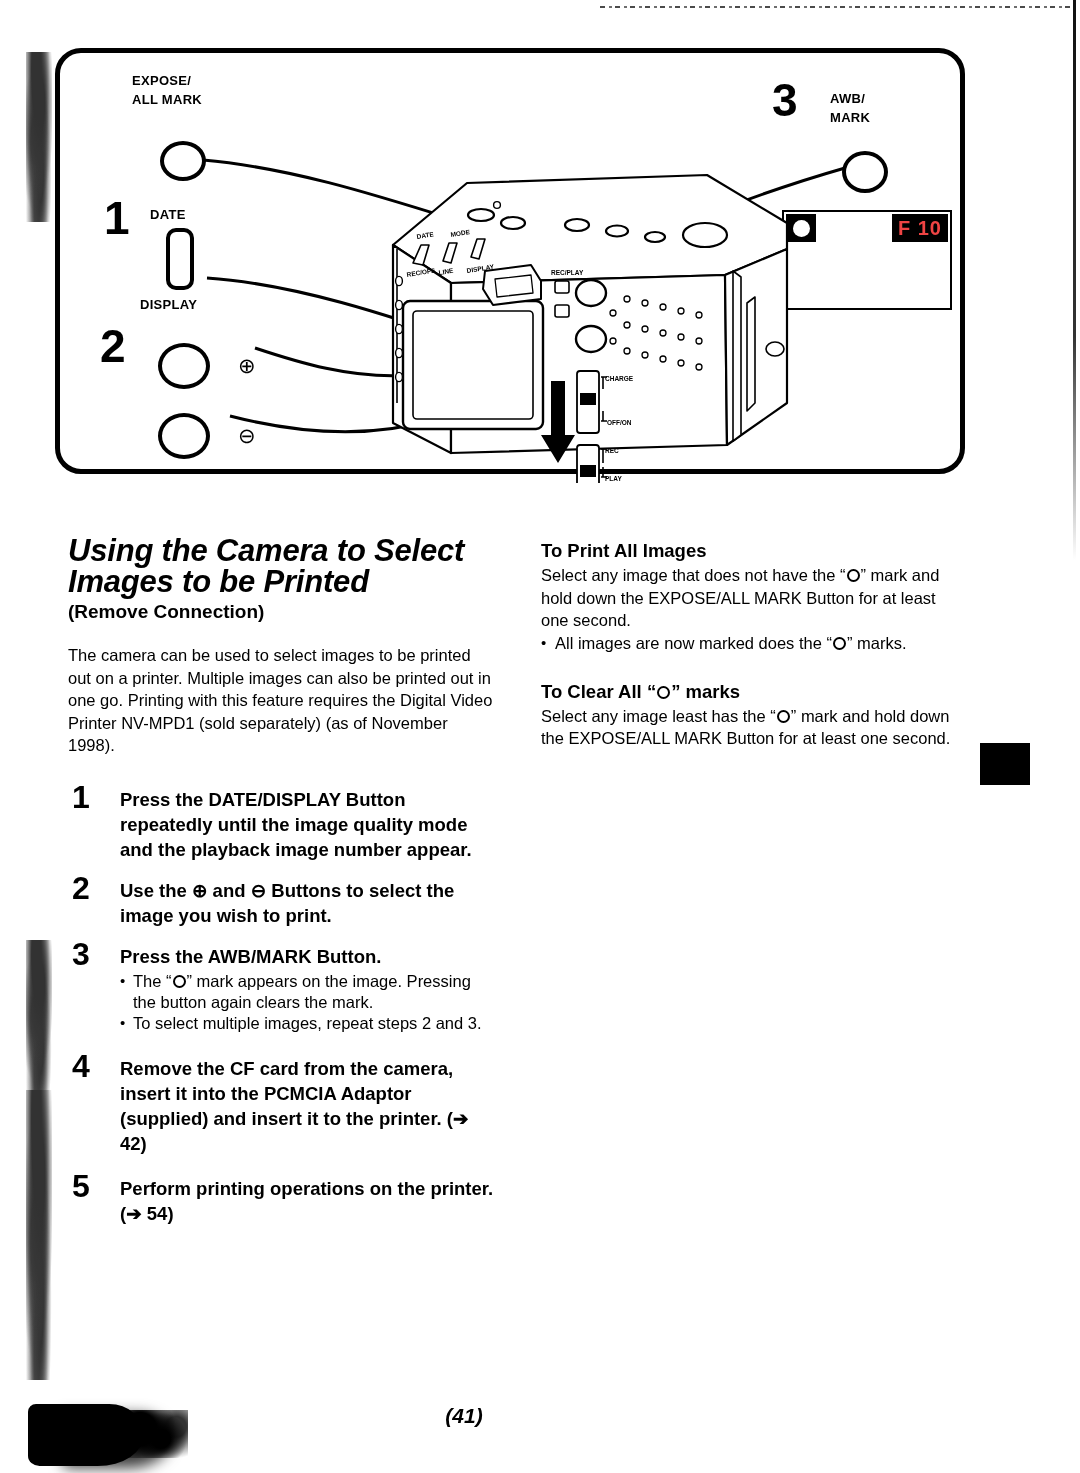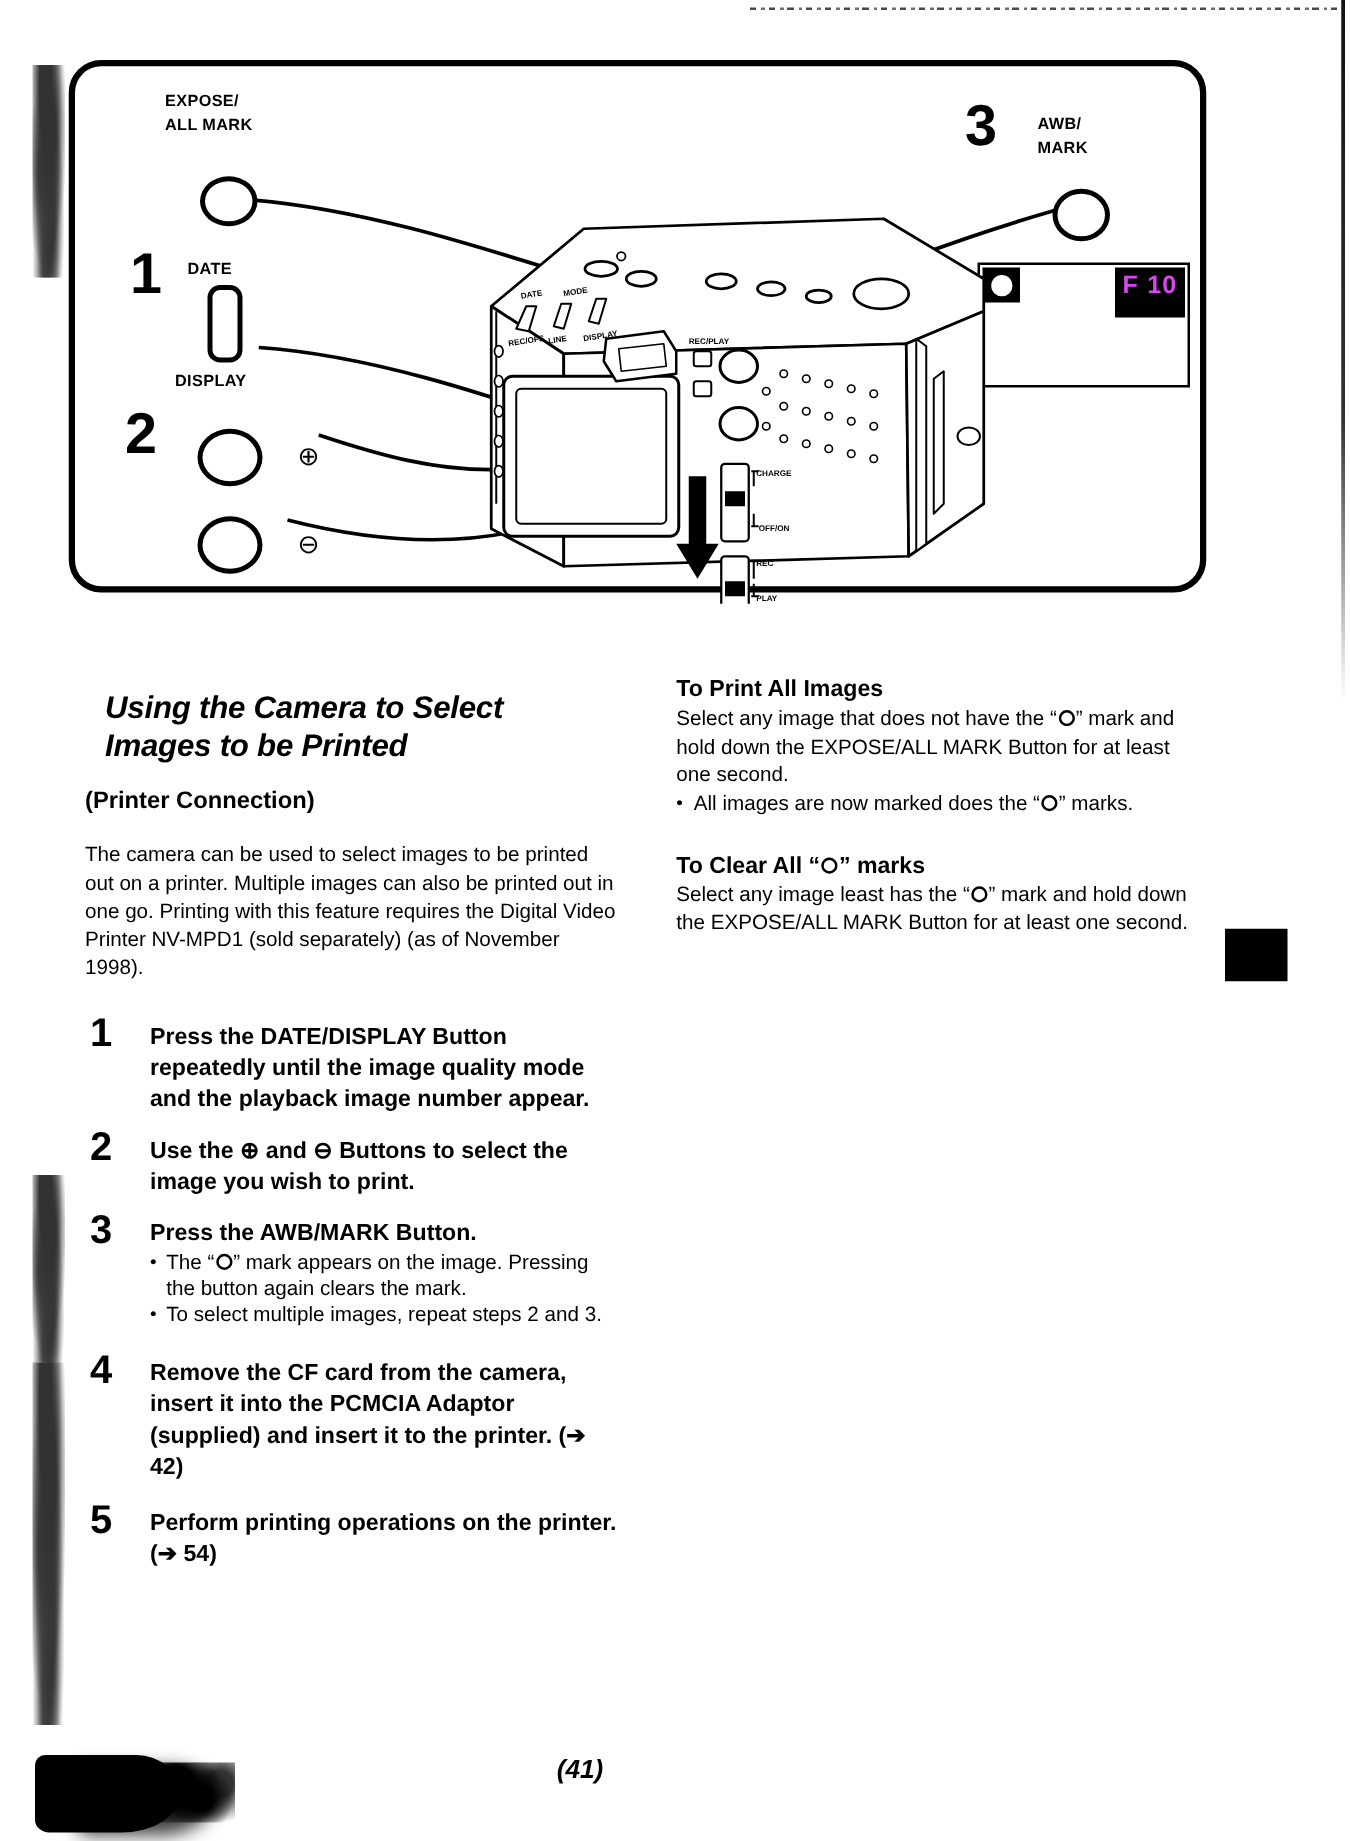--- a/index.html
+++ b/index.html
@@ -129,40 +129,40 @@
   }
   #lcd .mark-box i {
     display: block;
     width: 17px; height: 17px;
     border-radius: 50%;
     background: #fff;
   }
   #lcd .f-box {
     position: absolute;
     right: 2px; top: 2px;
-    height: 40px;
+    height: 28px;
     background: #000;
-    color: #d946ef;
+    color: #ef4444;
     font-weight: bold;
     font-size: 20px;
     line-height: 28px;
     padding: 0 6px;
     letter-spacing: 1px;
   }
 
   
   #camera { position: absolute; left: 295px; top: 100px; }
 
   
   .col { position: absolute; }
   h1.title {
-    margin: 16px;
+    margin: 0;
     font-style: italic;
     font-weight: bold;
-    font-size: 25px;
+    font-size: 31px;
     line-height: 31px;
     letter-spacing: -.2px;
   }
   h2.subtitle {
     margin: 3px 0 0 0;
     font-weight: bold;
     font-size: 19px;
     line-height: 24px;
   }
   p.body {
@@ -393,21 +393,21 @@
 
       <g fill="#000">
         <path d="M196,228 L210,228 L210,282 L220,282 L203,310 L186,282 L196,282 Z"></path>
       </g>
     </svg>
   </div>
 
   <div class="col" style="left:68px; top:535px; width:430px;">
 
     <h1 class="title">Using the Camera to Select Images to be Printed</h1>
-    <h2 class="subtitle">(Printer Connection)</h2>
+    <h2 class="subtitle">(Remove Connection)</h2>
 
     <p class="body">The camera can be used to select images to be printed out on a printer. Multiple images can also be printed out in one go. Printing with this feature requires the Digital Video Printer NV-MPD1 (sold separately) (as of November 1998).</p>
 
     <div class="step" style="margin-top:30px;">
       <span class="n">1</span>
       <div class="t">Press the DATE/DISPLAY Button repeatedly until the image quality mode and the playback image number appear.</div>
     </div>
 
     <div class="step">
       <span class="n">2</span>

